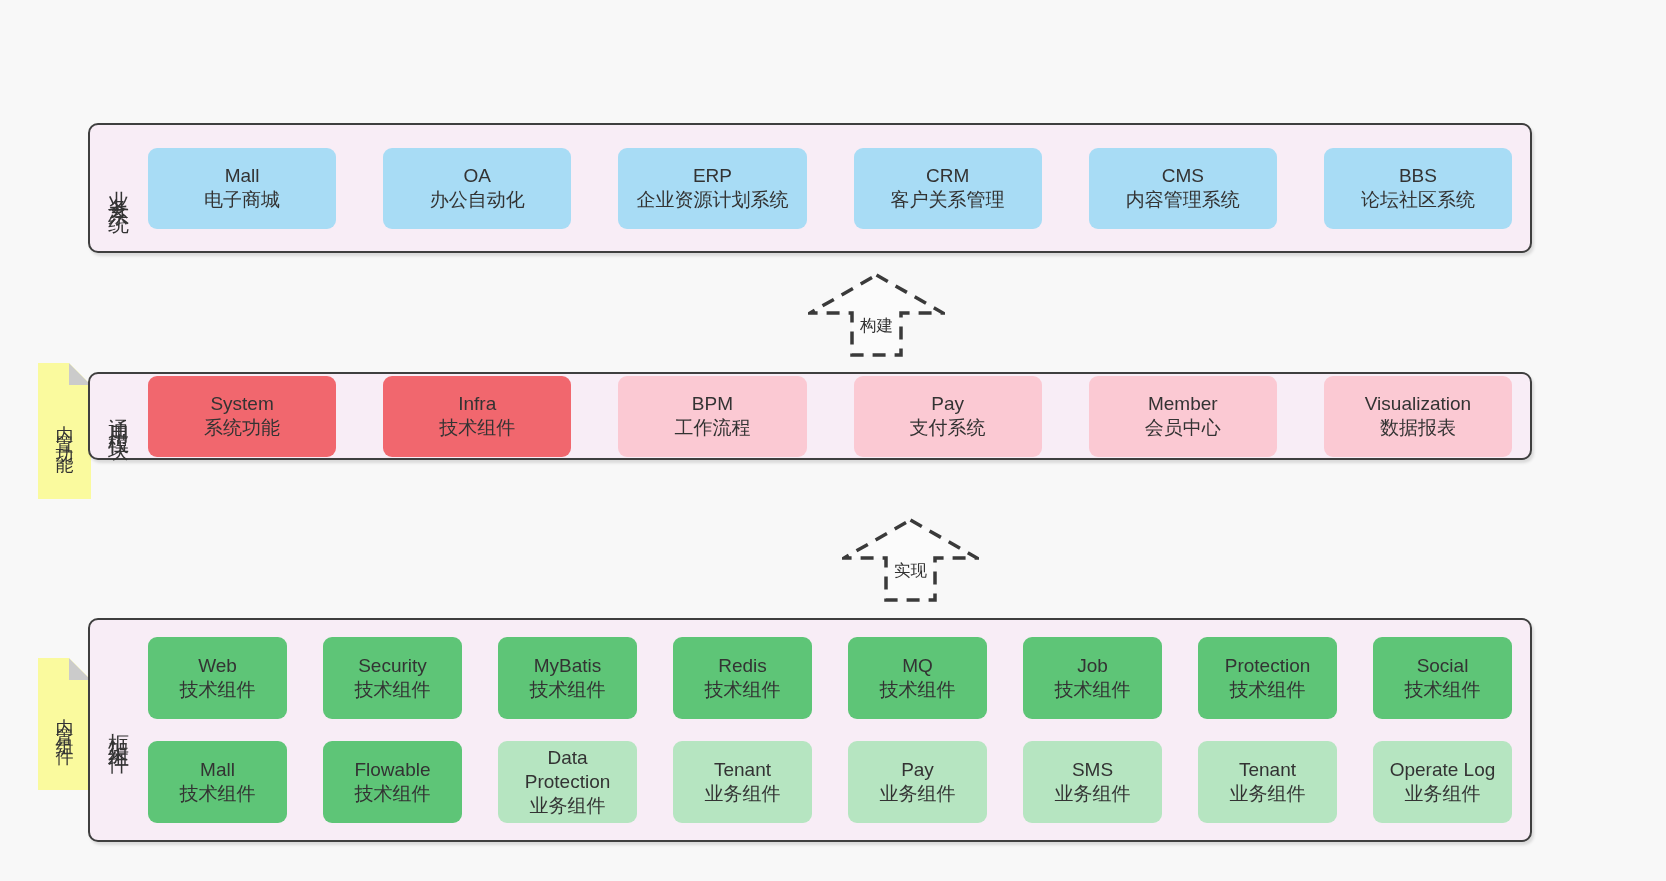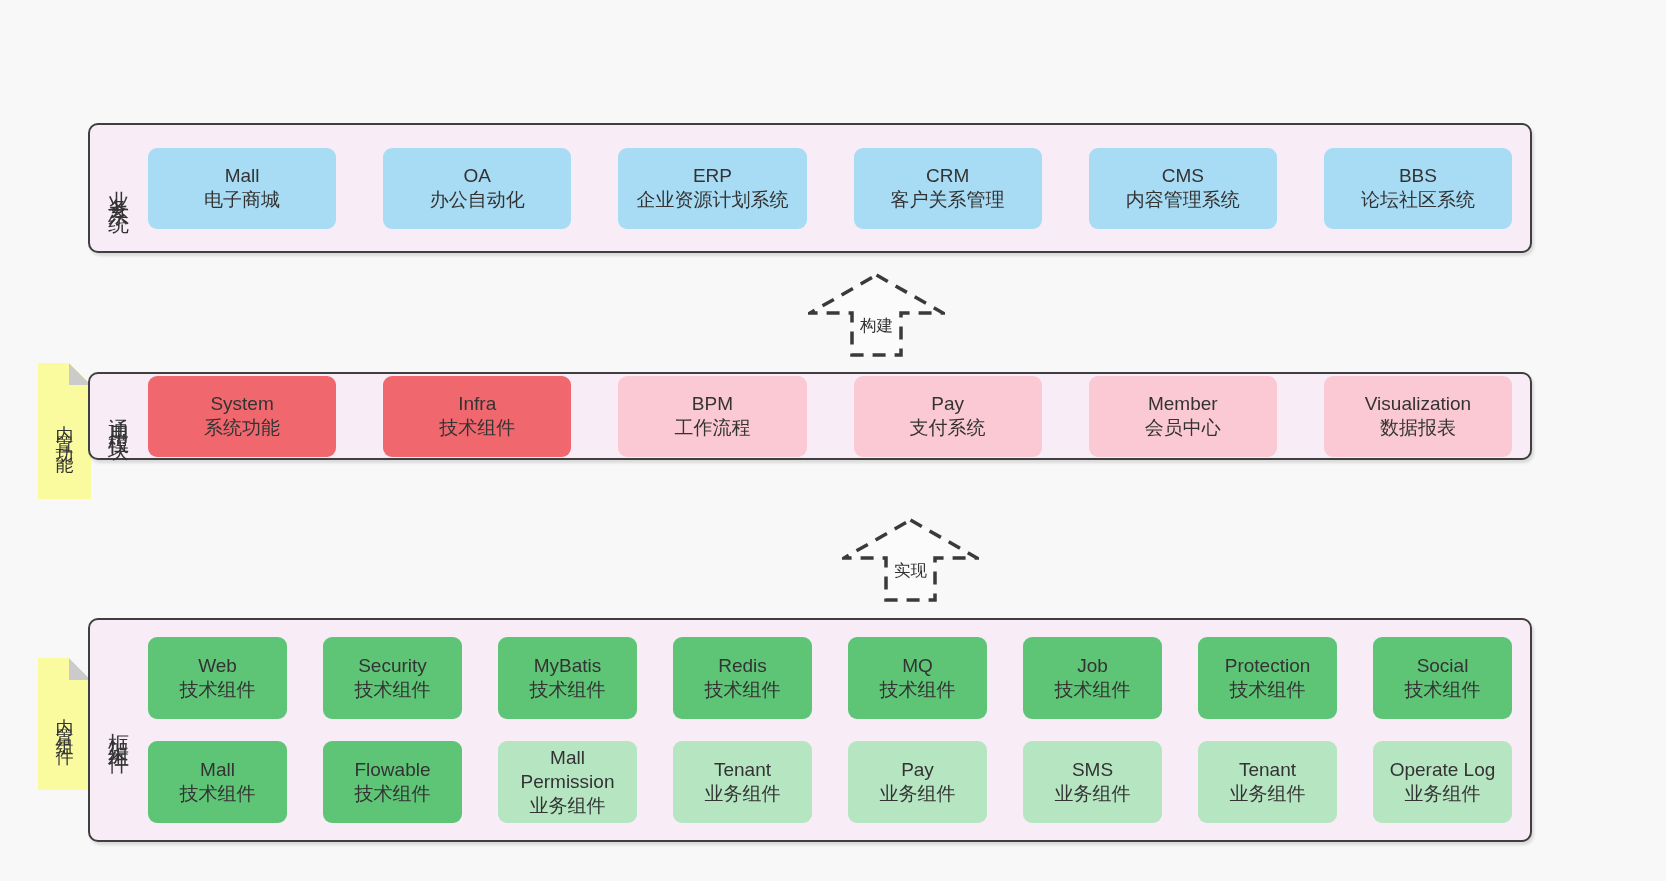--- a/index.html
+++ b/index.html
@@ -232,21 +232,21 @@
       <div class="row8">
         <div class="box green">
           <span>Mall</span>
           <span>技术组件</span>
         </div>
         <div class="box green">
           <span>Flowable</span>
           <span>技术组件</span>
         </div>
         <div class="box green-light">
-          <span>Mall Permission</span>
+          <span>Data Protection</span>
           <span>业务组件</span>
         </div>
         <div class="box green-light">
           <span>Tenant</span>
           <span>业务组件</span>
         </div>
         <div class="box green-light">
           <span>Pay</span>
           <span>业务组件</span>
         </div>

